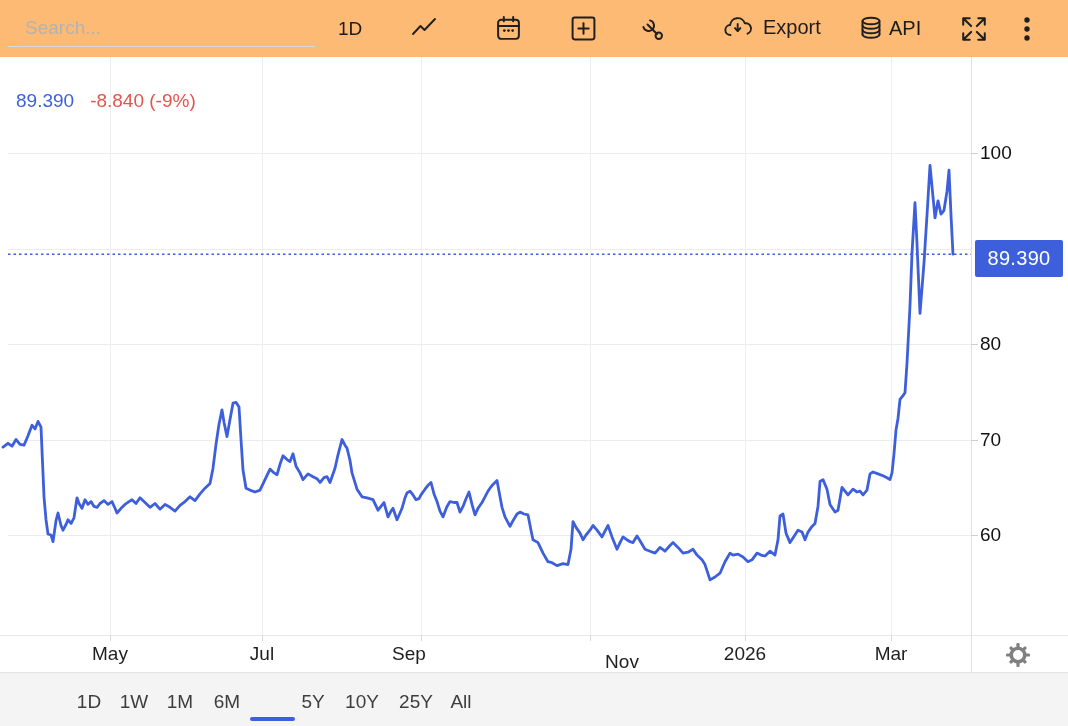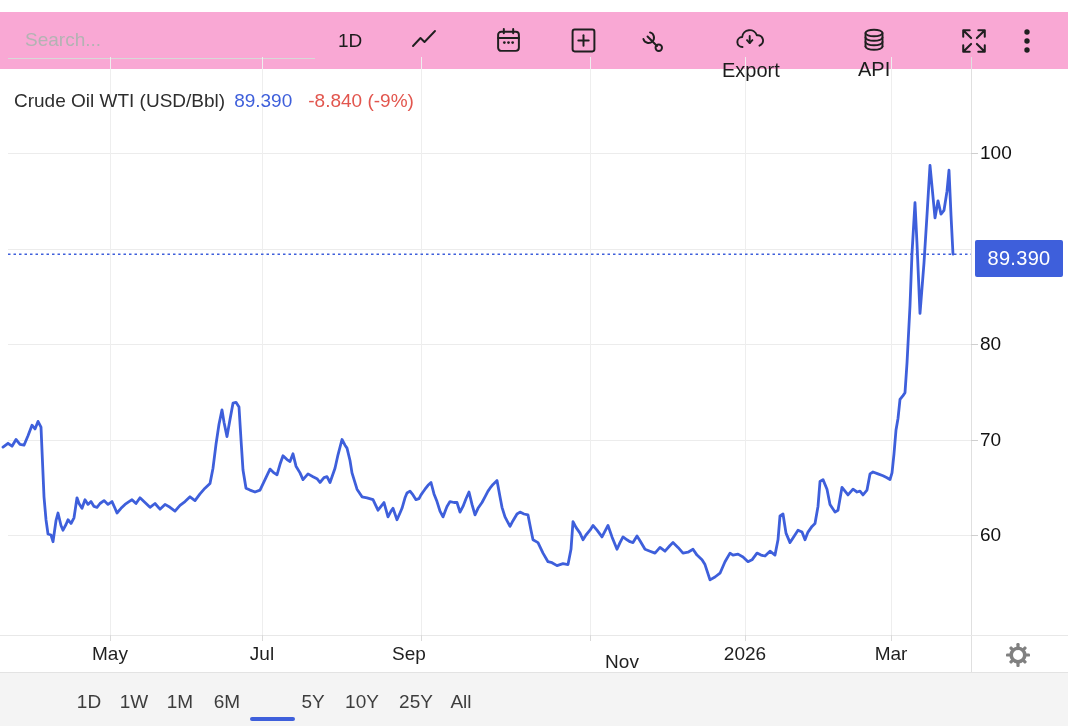--- a/index.html
+++ b/index.html
@@ -1,25 +1,25 @@
 <!DOCTYPE html>
 <html style="--accent: #3E5FDB; --negative: #E2564E;"><head>
 <meta charset="utf-8">
 <style>
   html,body{margin:0;padding:0;background:#fff;}
   .widget{position:relative;width:1068px;height:726px;background:#fff;overflow:hidden;
           font-family:"Liberation Sans",sans-serif;color:#1f1f1f;}
   
-  .toolbar{position:absolute;left:0;top:12px;width:1068px;height:57px;background:#f9a8d4;}
+  .toolbar{position:absolute;left:0;top:0;width:1068px;height:57px;background:#fdba74;}
   .search{position:absolute;left:8px;top:11px;width:290px;height:33px;border:none;outline:none;
           border-bottom:1px solid #d8d8d8;font-family:"Liberation Sans",sans-serif;
           font-size:19px;color:#444;padding:0 0 2px 17px;background:transparent;}
   .search::placeholder{color:#b3b3b3;}
   .tb-label{position:absolute;top:18px;font-size:19px;color:#1c1c1c;cursor:pointer;}
-  .tb-icon{position:absolute;top:15px;cursor:pointer;flex-direction:column;}
+  .tb-icon{position:absolute;top:15px;cursor:pointer;}
   .tb-icon svg{display:block;}
   .tb-text{font-size:20px;color:#1c1c1c;}
   
   .hgrid{position:absolute;left:8px;width:963px;height:1px;background:#ececec;}
   .vgrid{position:absolute;top:57px;width:1px;height:578px;background:#eeeeee;}
   .axis-v{position:absolute;left:971px;top:57px;width:1px;height:615px;background:#e0e0e0;}
   .axis-h{position:absolute;left:0;top:635px;width:1068px;height:1px;background:#e8e8e8;}
   .ytick{position:absolute;left:971px;width:7px;height:1px;background:#cfcfcf;}
   .xtick{position:absolute;top:635px;width:1px;height:6px;background:#dadada;}
   .ylabel{position:absolute;left:980px;font-size:19px;color:#111;line-height:22px;}
@@ -162,21 +162,20 @@
   <div class="xlabel" style="left:622px;margin-top:8px;">Nov</div>
   <div class="xlabel" style="left:745px;">2026</div>
   <div class="xlabel" style="left:891px;">Mar</div>
 
   <svg class="chart-svg" width="1068" height="726" viewBox="0 0 1068 726">
     <line x1="8" y1="254.3" x2="971" y2="254.3" stroke="#3E5FDB" stroke-width="1.6" stroke-dasharray="2.5,3"></line>
     <polyline fill="none" stroke="#3E5FDB" stroke-width="2.8" stroke-linejoin="round" stroke-linecap="round" points="3,447.1 8,443.3 12,446.2 16,439.5 20,444.3 24,445.2 28,435.7 32,425.2 35,429.0 38,421.4 41,427.1 44,496.8 46,519.7 48,534.0 51,535.0 53,541.7 56,520.7 58,513.0 61,525.5 63,530.2 66,524.5 68,519.7 71,523.5 74,517.8 77,497.8 79,503.5 82,508.3 85,499.7 88,504.4 91,501.6 94,506.4 97,507.3 100,503.5 104,500.6 108,504.4 112,501.6 115,508.3 117,513.0 121,508.3 125,504.4 129,501.6 132,499.7 136,503.5 140,497.8 145,502.5 150,507.3 155,503.5 160,509.2 165,504.4 170,507.3 175,511.1 180,505.4 185,501.6 190,496.8 195,500.6 200,493.9 205,488.2 210,483.4 213,468.2 216,444.3 219,424.2 222,409.9 224,422.3 227,436.6 230,419.4 233,403.2 236,402.3 239,407.0 241,439.5 243,470.1 246,488.2 250,490.1 255,492.0 260,490.1 265,479.6 270,469.1 274,472.9 277,474.8 280,464.3 283,455.7 287,459.6 290,461.5 293,453.8 296,466.2 300,472.9 303,479.6 308,473.9 313,476.7 317,478.7 320,482.5 324,477.7 327,476.7 330,482.5 335,468.2 338,454.8 342,439.5 345,445.2 347,448.1 350,460.5 352,472.9 357,489.2 362,496.8 367,497.8 373,499.7 378,510.2 381,506.4 384,502.5 388,516.9 391,511.1 393,508.3 397,519.7 400,513.0 402,508.3 405,497.8 407,493.0 410,491.1 413,494.9 416,499.7 419,498.7 421,494.9 423,492.0 425,489.2 428,485.3 431,482.5 434,493.9 437,501.6 440,511.1 443,516.9 447,506.4 450,501.6 454,502.5 457,502.5 460,512.1 463,506.4 466,498.7 469,492.0 472,504.4 475,514.9 478,508.3 482,502.5 485,496.8 488,491.1 490,488.2 493,484.4 497,480.6 500,496.8 502,507.3 505,516.9 510,526.4 513,520.7 517,514.0 520,512.1 524,514.0 528,514.9 531,530.2 533,539.8 538,542.6 543,553.1 548,561.7 552,562.7 557,565.6 563,563.7 568,564.6 571,549.3 573,521.6 576,527.4 580,533.1 583,539.8 586,535.0 590,530.2 593,525.5 597,530.2 602,536.9 605,531.2 608,525.5 612,536.9 617,549.3 620,542.6 623,536.9 627,539.8 630,541.7 633,542.6 637,536.0 640,540.7 645,549.3 650,551.2 655,553.1 660,547.4 665,551.2 670,545.5 673,542.6 678,547.4 683,553.1 688,552.2 693,549.3 697,555.1 702,559.8 705,564.6 710,579.9 715,577.0 720,573.2 725,561.7 730,553.1 733,555.1 738,554.1 743,557.0 748,561.7 752,559.8 757,553.1 761,555.1 765,556.0 770,551.2 775,555.1 778,539.8 780,515.9 783,514.0 786,533.1 790,542.6 793,537.9 798,530.2 802,532.1 805,539.8 808,532.1 812,526.4 815,523.5 818,506.4 820,481.5 823,479.6 827,489.2 830,504.4 835,512.1 838,510.2 842,487.3 845,491.1 848,494.9 853,489.2 857,492.0 860,491.1 863,494.9 867,490.1 870,473.9 873,472.0 878,473.9 883,475.8 887,477.7 890,479.6 892,472.9 894,453.8 896,430.0 898,418.5 900,399.4 903,395.6 905,392.7 907,363.1 910,305.8 912,253.3 915,202.7 917,243.7 920,313.4 924,262.8 927,215.1 930,165.4 933,196.9 935,217.9 938,200.8 941,214.1 944,210.3 947,191.2 949,170.2 951,215.1 953,254.2"></polyline>
   </svg>
 
   <div class="title">
-    <span style="color:#2e2e2e;">Crude Oil WTI (USD/Bbl)</span>
     <span class="t-price">89.390</span>
     <span class="t-change">-8.840 (-9%)</span>
   </div>
 
   <div class="badge">
     <span>89.390</span>
   </div>
 
   <span class="gear">
     <svg width="28" height="28" viewBox="0 0 28 28">

